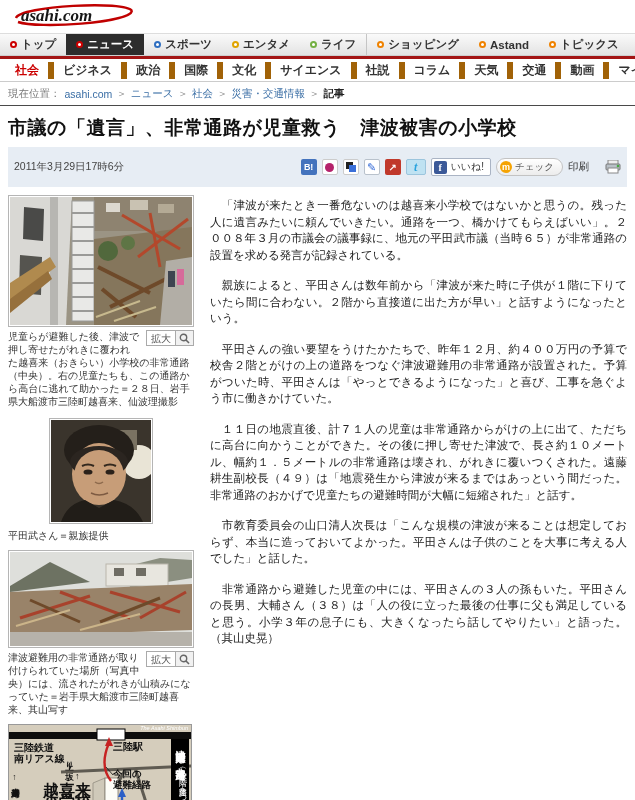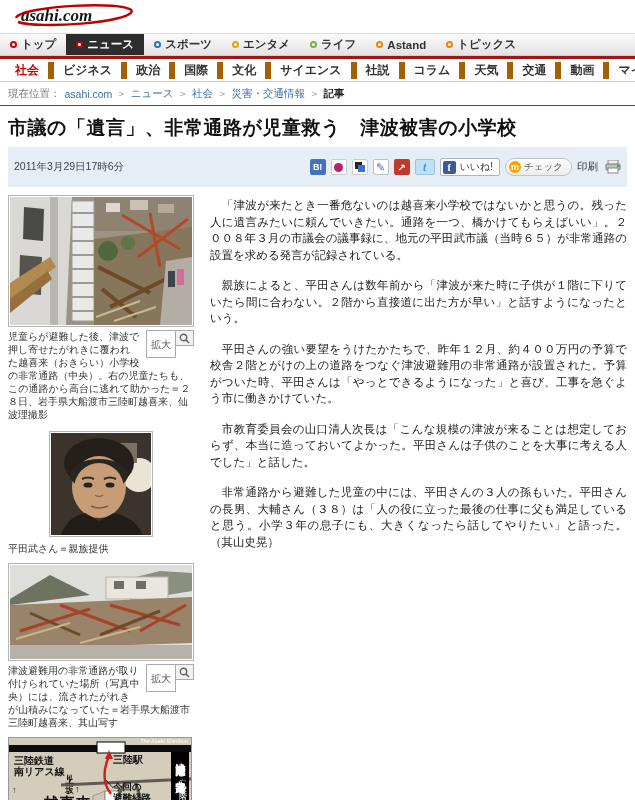--- a/index.html
+++ b/index.html
@@ -50,36 +50,36 @@
   .btn-like { display:inline-flex; align-items:center; gap:4px; background:#fff; border:1px solid #aab4c4;
     border-radius:2px; padding:1px 6px 1px 2px; font-size:10px; color:#333; cursor:pointer; height:18px; }
   .f-ico { width:13px; height:13px; background:#3b5998; color:#fff; font-weight:bold; font-size:10px;
     display:inline-flex; align-items:center; justify-content:center; border-radius:2px;
     font-family:"Liberation Serif",serif; }
   .btn-mixi { display:inline-flex; align-items:center; gap:3px; background:linear-gradient(#fff,#ececec);
     border:1px solid #c3c3c3; border-radius:9px; padding:1px 8px 1px 3px; font-size:9.5px; color:#555;
     cursor:pointer; height:18px; }
   .m-ico { width:12px; height:12px; border-radius:50%; background:#f5a302; color:#fff; font-weight:bold;
     font-size:9px; display:inline-flex; align-items:center; justify-content:center; }
-  .btn-print { display:inline-flex; align-items:center; gap:7px; font-size:10.5px; color:#333; cursor:pointer; }
+  .btn-print { display:inline-flex; align-items:center; gap:16px; font-size:10.5px; color:#333; cursor:pointer; }
 
   
   .content { display:flex; padding:8px 8px 0; gap:16px; }
   .leftcol { width:186px; flex:none; }
   .rightcol { flex:1; font-size:11.5px; line-height:16.5px; color:#222; padding-top:2px;
     text-align:justify; }
   .rightcol p { margin-bottom:14px; }
 
   figure { margin:0 0 6px; }
   .photo { display:block; border:1px solid #b5b5b5; background:#fff; padding:1px; cursor:pointer; }
   .photo svg { display:block; }
   .cap { font-size:10px; line-height:13px; color:#333; margin:3px 0 8px; }
   .zoom-btn { float:right; display:inline-flex; margin:0 0 3px 6px; cursor:pointer; }
   .zoom-btn .zl { border:1px solid #aaa; background:#fff; font-size:10px; color:#555; padding:0 4px;
-    display:inline-flex; align-items:center; height:28px; }
+    display:inline-flex; align-items:center; height:16px; }
   .zoom-btn .zm { border:1px solid #aaa; border-left:none; background:#f1f1f1; width:18px; height:16px;
     display:inline-flex; align-items:center; justify-content:center; }
   .portrait-wrap { display:flex; justify-content:center; padding:2px 0; }
 
   
   .map-box { position:relative; width:184px; height:124px; border:1px solid #999; background:#d5cdbc;
     overflow:hidden; cursor:pointer; }
   .map-label { position:absolute; font-size:9.5px; font-weight:bold; color:#111; line-height:11px;
     white-space:pre-line; }
   .v { writing-mode:vertical-rl; }
@@ -113,20 +113,24 @@
     <span class="bullet b-blue"></span>
     <span>スポーツ</span>
   </div>
   <div class="nav1-item">
     <span class="bullet b-yellow"></span>
     <span>エンタメ</span>
   </div>
   <div class="nav1-item">
     <span class="bullet b-green"></span>
     <span>ライフ</span>
+  </div>
+  <div class="nav1-item group-sep">
+    <span class="bullet b-orange"></span>
+    <span>ショッピング</span>
   </div>
   <div class="nav1-item">
     <span class="bullet b-orange"></span>
     <span>Astand</span>
   </div>
   <div class="nav1-item">
     <span class="bullet b-orange"></span>
     <span>トピックス</span>
   </div>
 </div>
@@ -369,16 +373,17 @@
         </span>
       </div>
 
     </figure>
   </div>
 
   <div class="rightcol">
     <p>　「津波が来たとき一番危ないのは越喜来小学校ではないかと思うの。残った人に遺言みたいに頼んでいきたい。通路を一つ、橋かけてもらえばいい」。２００８年３月の市議会の議事録に、地元の平田武市議（当時６５）が非常通路の設置を求める発言が記録されている。</p>
     <p>　親族によると、平田さんは数年前から「津波が来た時に子供が１階に下りていたら間に合わない。２階から直接道に出た方が早い」と話すようになったという。</p>
     <p>　平田さんの強い要望をうけたかたちで、昨年１２月、約４００万円の予算で校舎２階とがけの上の道路をつなぐ津波避難用の非常通路が設置された。予算がついた時、平田さんは「やっとできるようになった」と喜び、工事を急ぐよう市に働きかけていた。</p>
+    <p>　１１日の地震直後、計７１人の児童は非常通路からがけの上に出て、ただちに高台に向かうことができた。その後に押し寄せた津波で、長さ約１０メートル、幅約１．５メートルの非常通路は壊され、がれきに覆いつくされた。遠藤耕生副校長（４９）は「地震発生から津波が来るまではあっという間だった。非常通路のおかげで児童たちの避難時間が大幅に短縮された」と話す。</p>
     <p>　市教育委員会の山口清人次長は「こんな規模の津波が来ることは想定しておらず、本当に造っておいてよかった。平田さんは子供のことを大事に考える人でした」と話した。</p>
     <p>　非常通路から避難した児童の中には、平田さんの３人の孫もいた。平田さんの長男、大輔さん（３８）は「人の役に立った最後の仕事に父も満足していると思う。小学３年の息子にも、大きくなったら話してやりたい」と語った。（其山史晃）</p>
   </div>
 </div>
 
 </body></html>

